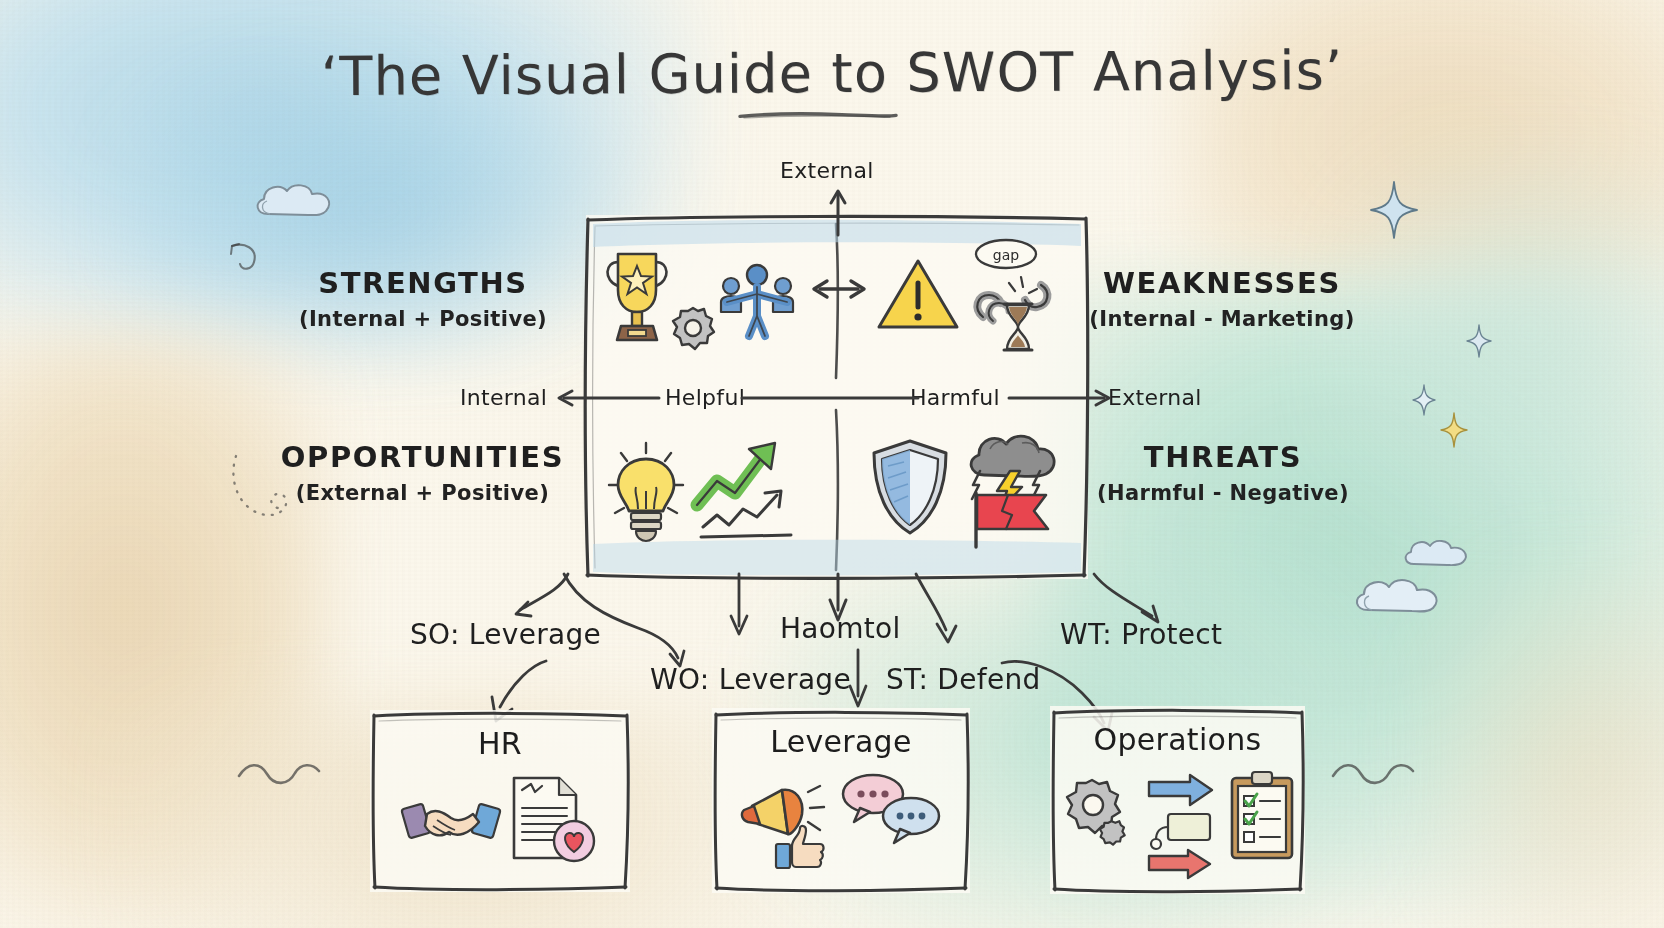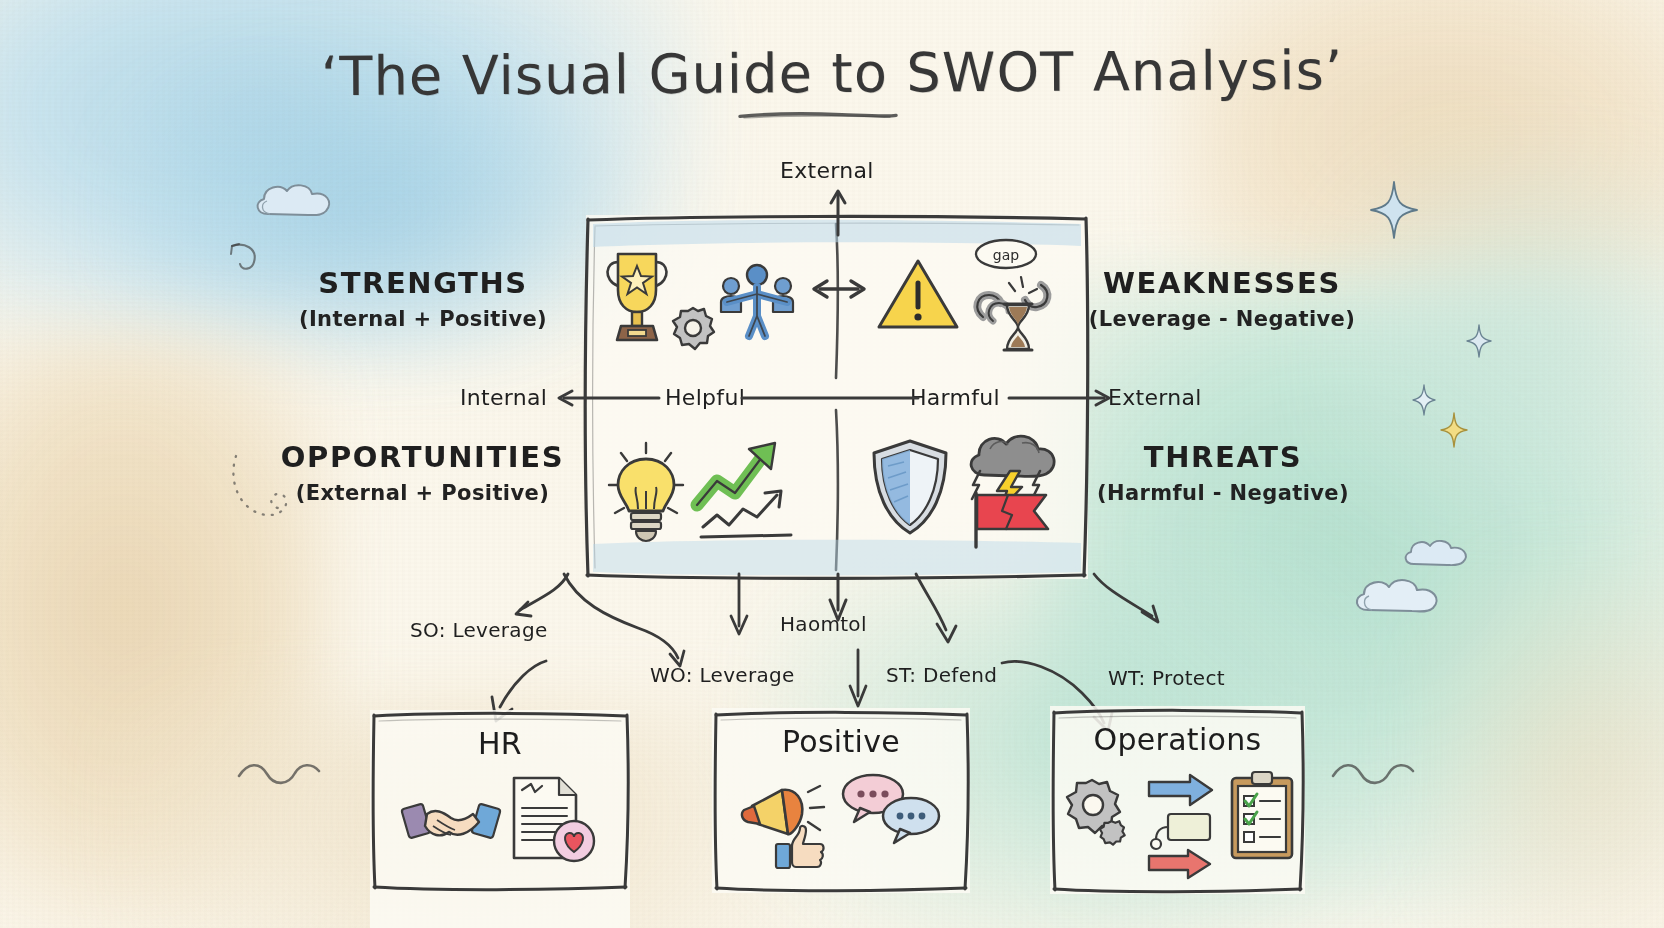--- a/index.html
+++ b/index.html
@@ -130,43 +130,43 @@
   
   .qcell { position: absolute; z-index: 5; display: flex; align-items: center; justify-content: center; gap: 4px; }
   #cell-s { left: 598px; top: 240px;  width: 200px; height: 116px; }
   #cell-w { left: 862px; top: 234px;  width: 220px; height: 122px; }
   #cell-o { left: 598px; top: 432px;  width: 210px; height: 120px; }
   #cell-t { left: 868px; top: 420px;  width: 200px; height: 134px; }
 
   
   .strat {
     position: absolute; z-index: 7;
-    font-size: 20px; font-weight: 500; color: #1f1f1f; white-space: nowrap;
+    font-size: 28px; font-weight: 500; color: #1f1f1f; white-space: nowrap;
   }
   #st-so { left: 410px;  top: 618px; }
   #st-wo { left: 650px;  top: 663px; }
   #st-mid{ left: 780px;  top: 612px; }
   #st-st { left: 886px;  top: 663px; }
-  #st-wt { left: 1108px; top: 618px; margin-top: 48px; }
+  #st-wt { left: 1060px; top: 618px; }
 
   
   .dept { position: absolute; z-index: 6; }
   .dept-inner {
     position: absolute; inset: 0;
     background: rgba(252,250,243,.86);
   }
   .dept-title {
     position: absolute; left: 0; right: 0; top: 16px;
     text-align: center; font-size: 30px; font-weight: 500; color: #1d1d1d;
   }
   .dept-icons {
     position: absolute; left: 0; right: 0; top: 62px; height: 96px;
     display: flex; align-items: center; justify-content: center; gap: 10px;
   }
-  #dept-hr   { left: 370px;  top: 710px; width: 260px; height: 218px; padding-left: 14px; }
+  #dept-hr   { left: 370px;  top: 710px; width: 260px; height: 182px; padding-left: 14px; }
   #dept-mkt  { left: 712px;  top: 708px; width: 258px; height: 185px; }
   #dept-ops  { left: 1050px; top: 706px; width: 255px; height: 188px; }
 
   
   .deco { position: absolute; z-index: 3; pointer-events: none; }
   svg { display: block; overflow: visible; }
   .ink { stroke: #3a3a3a; fill: none; stroke-linecap: round; stroke-linejoin: round; }
 </style>
 </head>
 <body>
@@ -382,21 +382,21 @@
     </svg>
   </div>
 </div>
 
 <div class="qlabel hand" id="lbl-strengths">
   <span class="q-main">STRENGTHS</span>
   <span class="q-sub">(Internal + Positive)</span>
 </div>
 <div class="qlabel hand" id="lbl-weaknesses">
   <span class="q-main">WEAKNESSES</span>
-  <span class="q-sub">(Leverage - Negative)</span>
+  <span class="q-sub">(Internal - Marketing)</span>
 </div>
 <div class="qlabel hand" id="lbl-opportunities">
   <span class="q-main">OPPORTUNITIES</span>
   <span class="q-sub">(External + Positive)</span>
 </div>
 <div class="qlabel hand" id="lbl-threats">
   <span class="q-main">THREATS</span>
   <span class="q-sub">(Harmful - Negative)</span>
 </div>
 
@@ -477,21 +477,21 @@
 
 <div class="dept" id="dept-mkt">
   <div class="dept-inner"></div>
   <svg width="258" height="185" viewBox="0 0 258 185" style="position:absolute;inset:0;">
     <path class="ink" d="M4 7 C 80 3, 190 4, 254 7" stroke-width="3"></path>
     <path class="ink" d="M255 6 C 257 62, 256 132, 253 181" stroke-width="3"></path>
     <path class="ink" d="M254 180 C 178 183, 68 184, 4 180" stroke-width="3"></path>
     <path class="ink" d="M5 181 C 2 122, 3 60, 4 6" stroke-width="3"></path>
     <path class="ink" d="M9 12 C 80 9, 188 10, 249 12" stroke-width="1.1" opacity=".3"></path>
   </svg>
-  <div class="dept-title hand">Positive</div>
+  <div class="dept-title hand">Leverage</div>
   <div class="dept-icons">
     <div style="position:relative;width:92px;height:96px;">
       <svg width="88" height="72" viewBox="0 0 88 72" style="position:absolute;left:0;top:8px;">
         <path d="M14 28 L44 12 L50 56 L20 46 Z" fill="#f4d268" stroke="#3a3a3a" stroke-width="2.6" stroke-linejoin="round"></path>
         <path d="M44 12 C58 10 66 22 64 36 C62 48 52 58 50 56 Z" fill="#e8833f" stroke="#3a3a3a" stroke-width="2.6" stroke-linejoin="round"></path>
         <path d="M6 32 L16 28 L22 46 L10 44 C4 42 2 36 6 32 Z" fill="#e06a3d" stroke="#3a3a3a" stroke-width="2.4" stroke-linejoin="round"></path>
         <path class="ink" d="M70 14 L82 8 M72 30 L86 29 M70 44 L82 52" stroke-width="2.4"></path>
       </svg>
       <svg width="52" height="46" viewBox="0 0 52 46" style="position:absolute;left:36px;top:54px;">
         <rect x="2" y="20" width="14" height="24" rx="2" fill="#6fa8d8" stroke="#3a3a3a" stroke-width="2.2"></rect>

